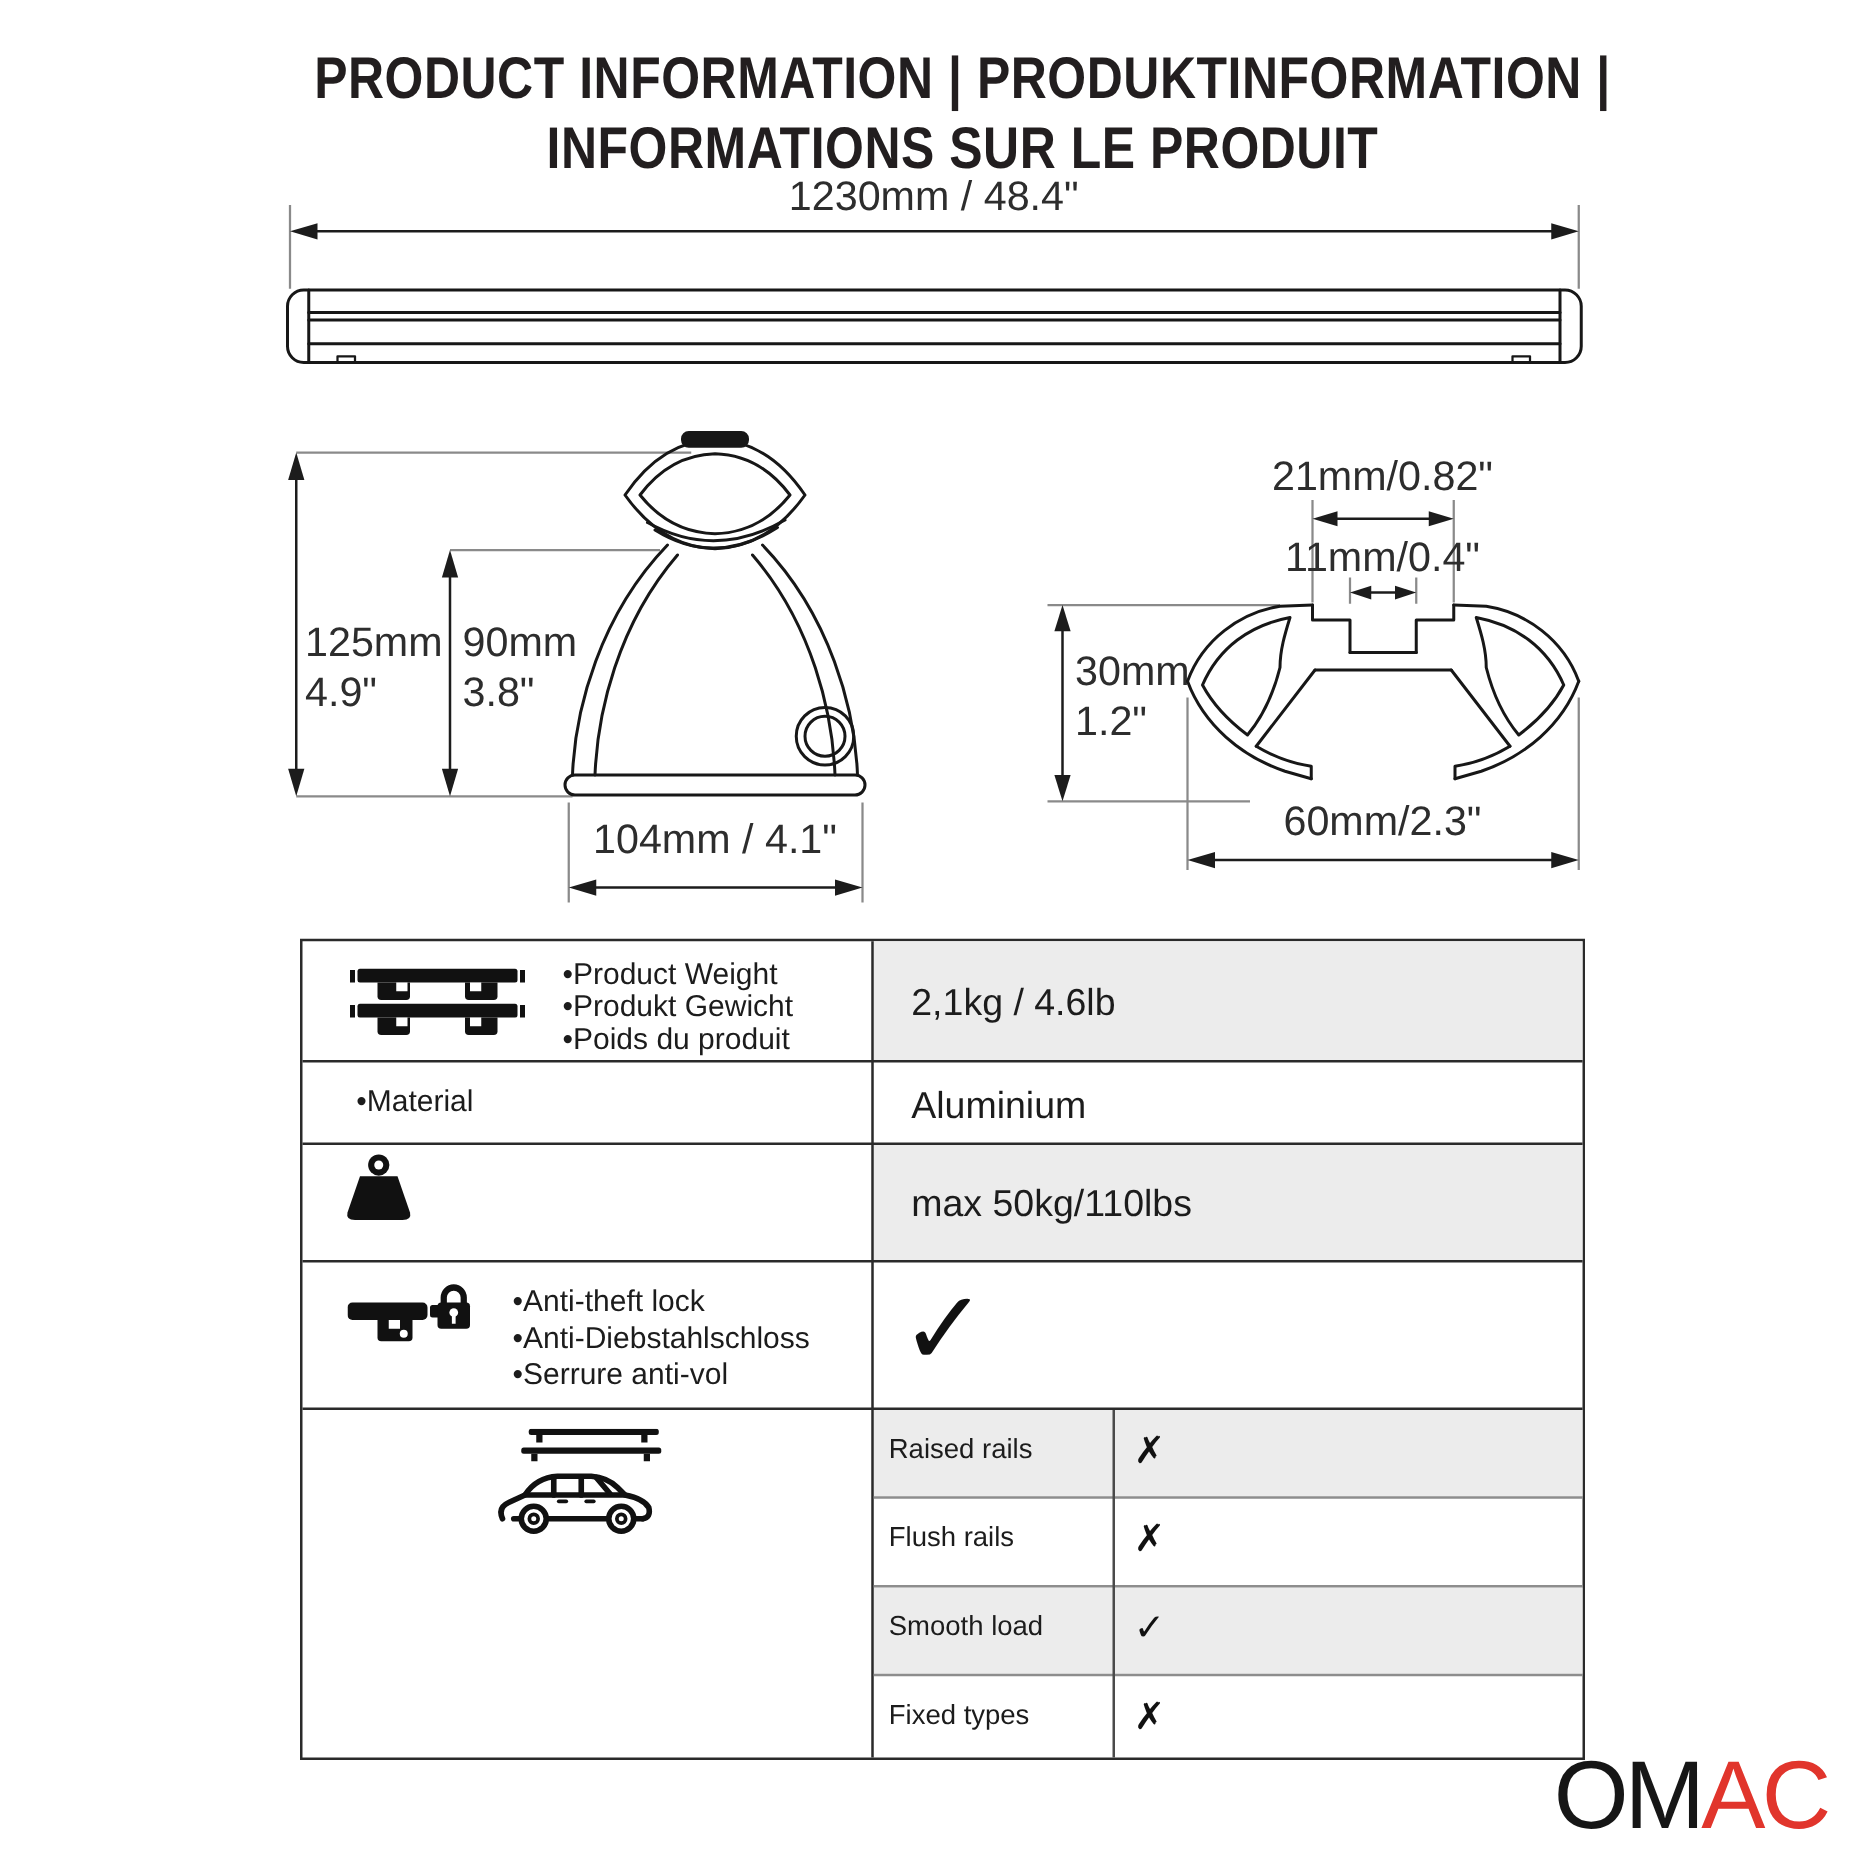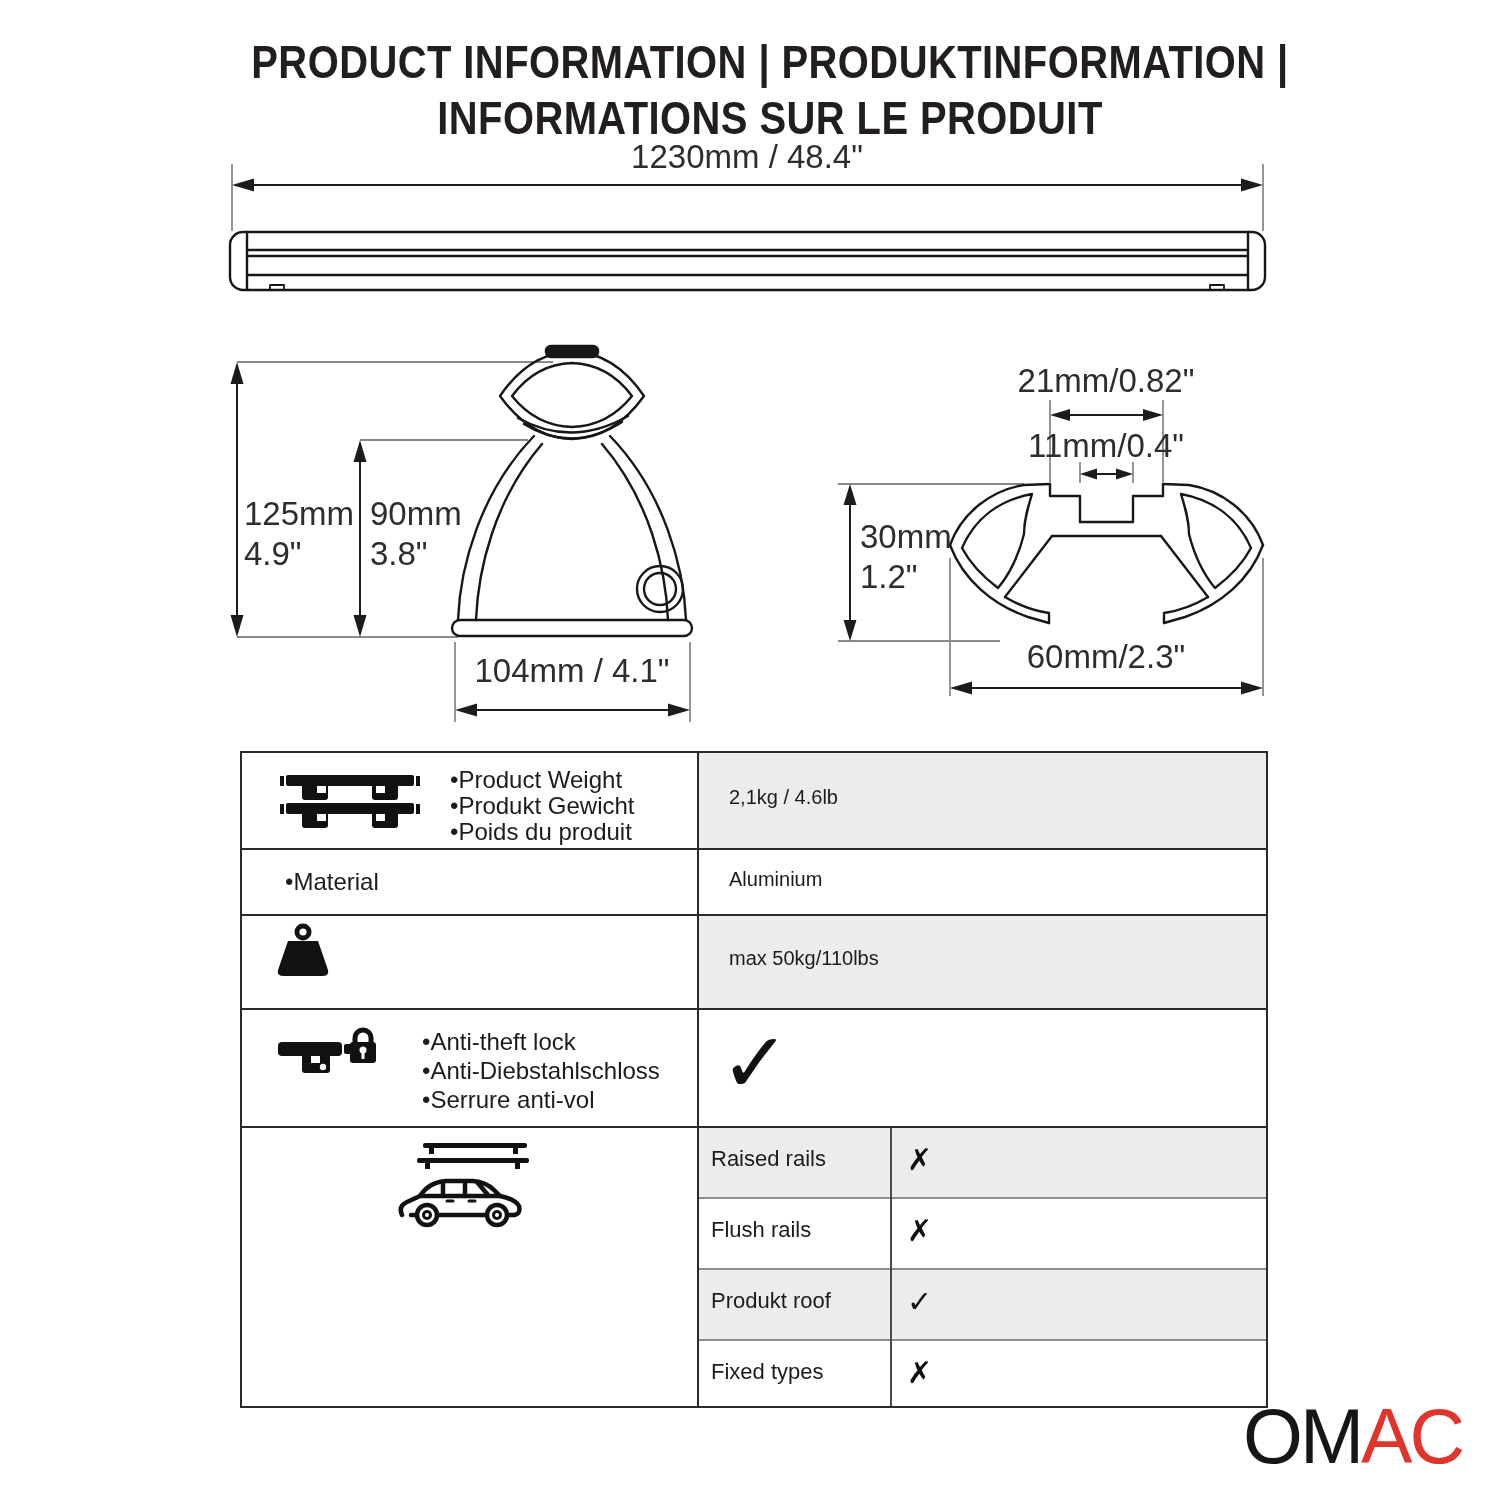--- a/index.html
+++ b/index.html
@@ -21,21 +21,21 @@
         border:2px solid #2a2a2a;box-sizing:border-box;margin-top:11px;}
   .abs{position:absolute;}
   .shade{background:#ececec;}
   .hline{position:absolute;left:0;right:0;height:2px;background:#2a2a2a;}
   .vline{position:absolute;top:0;bottom:0;width:2px;background:#2a2a2a;}
   .sub-h{position:absolute;height:2px;background:#8d8d8d;}
   .sub-v{position:absolute;width:2px;background:#4a4a4a;}
   .lbl{font-size:24px;line-height:26px;color:#1c1c1c;white-space:nowrap;}
   .lbl.lh29{line-height:29px;}
   .lbl.lh25{line-height:25px;}
-  .val{font-size:20px;color:#1c1c1c;white-space:nowrap;}
+  .val{font-size:30px;color:#1c1c1c;white-space:nowrap;}
   .bigcheck{font-size:84px;color:#111;line-height:84px;}
   .sub-label{font-size:22px;color:#1c1c1c;}
   .mark{font-size:30px;color:#111;}
   
   .logo{position:absolute;left:1243px;top:1392px;font-size:77px;font-weight:400;
         letter-spacing:-3px;white-space:nowrap;}
   .logo .om{color:#161616;}
   .logo .ac{color:#e1352c;}
 </style>
 </head>
@@ -215,21 +215,21 @@
       <rect x="0" y="21" width="64" height="14" rx="4" fill="#111"></rect>
       <rect x="66" y="23" width="10" height="10" rx="2" fill="#111"></rect>
       <path d="M24 35 h28 v14 q0 3 -3 3 h-22 q-3 0 -3 -3 z" fill="#111"></path>
       <rect x="33" y="35" width="9" height="7" fill="#fff"></rect>
       <circle cx="45" cy="46" r="3.2" fill="#fff"></circle>
       <path d="M77 22 v-5 a8 8 0 0 1 16 0 v5" stroke="#111" stroke-width="5" fill="none"></path>
       <rect x="72" y="21" width="26" height="21" rx="3" fill="#111"></rect>
       <circle cx="85" cy="29" r="3.5" fill="#fff"></circle>
       <rect x="83.5" y="30" width="3" height="8" fill="#fff"></rect>
     </svg>
-    <div class="abs lbl lh29" style="left:180px;top:274px">
+    <div class="abs lbl lh29" style="left:168px;top:274px">
       <div>•Anti-theft lock</div>
       <div>•Anti-Diebstahlschloss</div>
       <div>•Serrure anti-vol</div>
     </div>
     <div class="abs bigcheck" style="left:478px;top:268px">✓</div>
 
     <svg class="abs" style="left:153px;top:390px" width="135" height="85" viewBox="0 0 135 85">
       <g fill="#111">
         <rect x="28" y="0" width="104" height="5" rx="2"></rect>
           <rect x="34" y="5" width="5" height="6"></rect>
@@ -258,21 +258,21 @@
 
     <div class="abs" style="left:457px;top:373px;width:567px;height:71px">
       <span class="abs sub-label" style="left:12px;top:20px">Raised rails</span>
       <span class="abs mark" style="left:208px;top:16px">✗</span>
     </div>
     <div class="abs" style="left:457px;top:444px;width:567px;height:71px">
       <span class="abs sub-label" style="left:12px;top:20px">Flush rails</span>
       <span class="abs mark" style="left:208px;top:16px">✗</span>
     </div>
     <div class="abs" style="left:457px;top:515px;width:567px;height:71px">
-      <span class="abs sub-label" style="left:12px;top:20px">Produkt roof</span>
+      <span class="abs sub-label" style="left:12px;top:20px">Smooth load</span>
       <span class="abs mark" style="left:208px;top:16px">✓</span>
     </div>
     <div class="abs" style="left:457px;top:586px;width:567px;height:71px">
       <span class="abs sub-label" style="left:12px;top:20px">Fixed types</span>
       <span class="abs mark" style="left:208px;top:16px">✗</span>
     </div>
   </div>
 
   <div class="logo">
     <span class="om">OM</span><span class="ac">AC</span>

